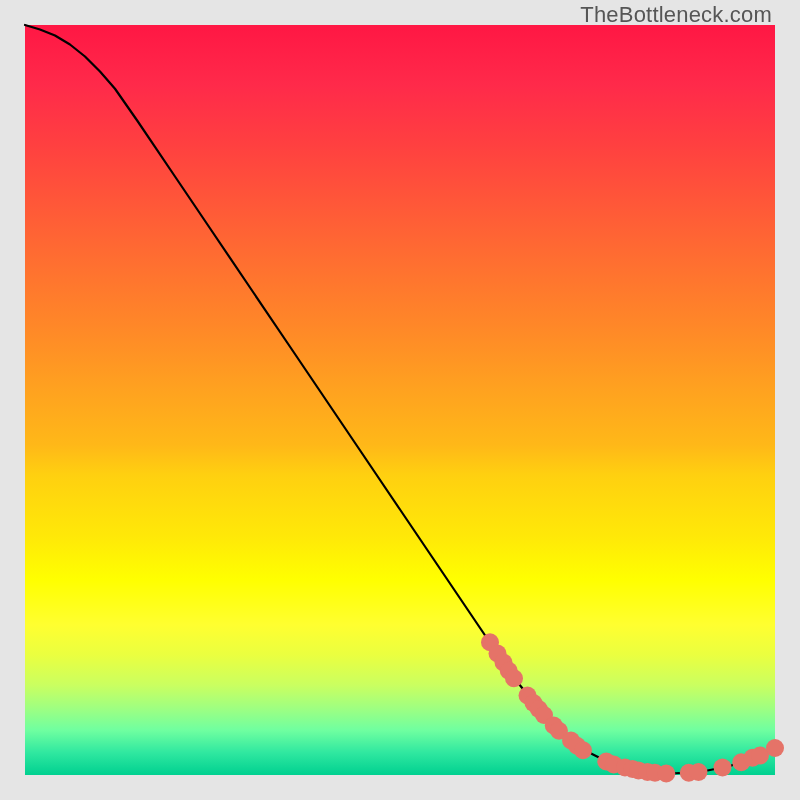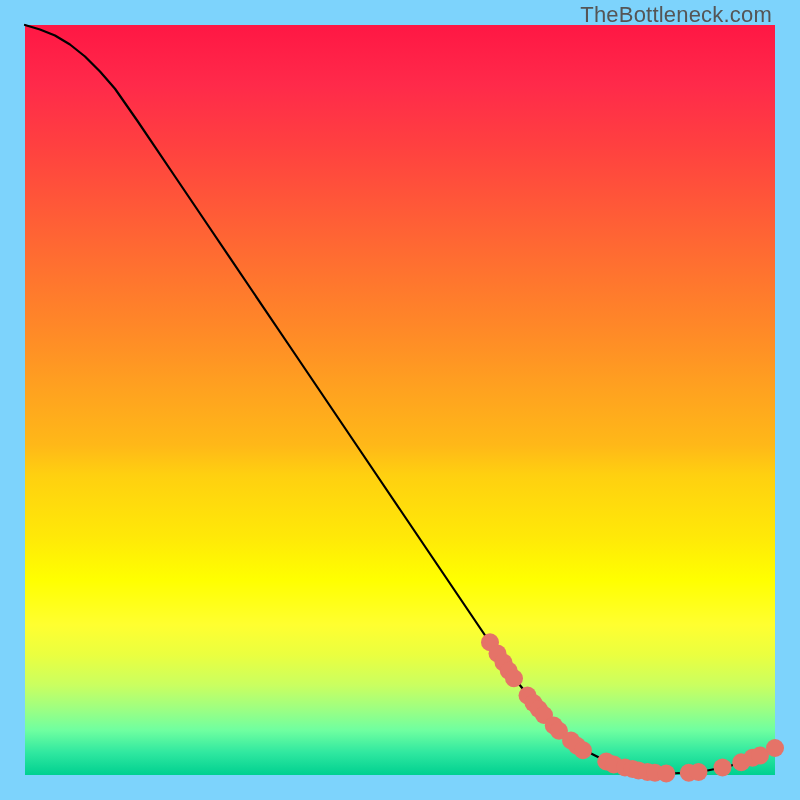--- a/index.html
+++ b/index.html
@@ -10,21 +10,21 @@
     background: #000;
     overflow: hidden;
     font-family: Arial, Helvetica, sans-serif;
   }
   .frame {
     position: absolute;
     top: 0;
     left: 0;
     width: 800px;
     height: 800px;
-    background: #7dd3fc;
+    background: #e5e5e5;
   }
   .plot {
     position: absolute;
     top: 25px;
     left: 25px;
     width: 750px;
     height: 750px;
     
     background: linear-gradient(
       to bottom,

